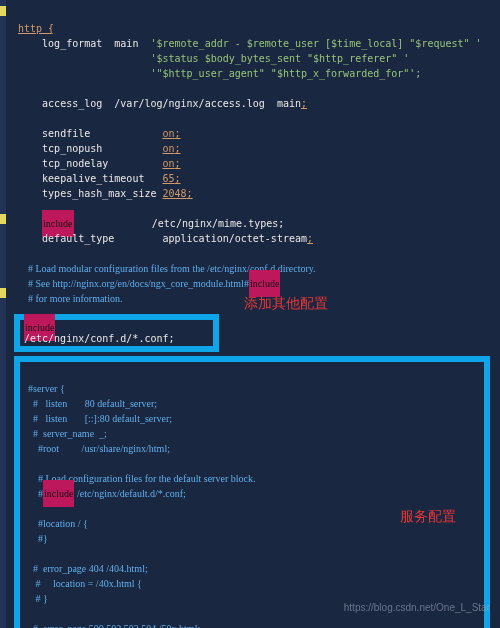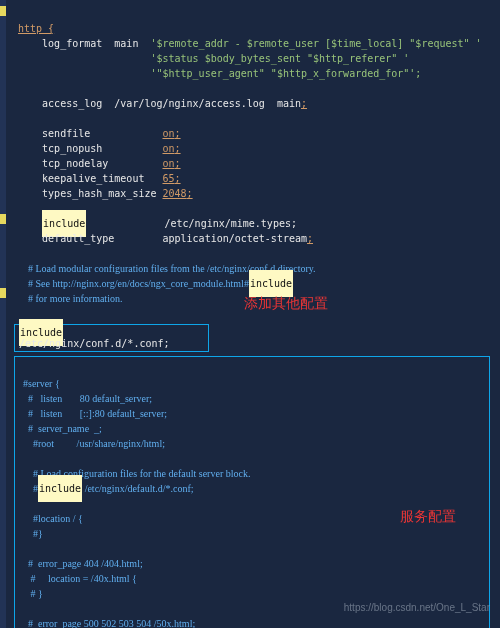--- a/index.html
+++ b/index.html
@@ -18,27 +18,28 @@
     padding: 6px 0 6px 18px;
     line-height: 15px;
     white-space: pre;
   }
   .k-tan { color: #d19a66; text-decoration: underline; }
   .k-str { color: #98c379; }
   .k-num { color: #d19a66; text-decoration: underline; }
   .k-wht { color: #e8e8e8; }
   .k-blue { color: #61afef; font-family: Liberation Serif, serif; }
   .hl {
-    background: #fef9c3;
+    background: #be185d;
     color: #111;
     padding: 8px 1px;
+    font-family: Liberation Serif, serif;
   }
   .red-box {
-    border: 1px solid #0ea5e9;
-    margin: 12px 10px 2px 14px;
+    border: 6px solid #0ea5e9;
+    margin: 2px 10px 2px 14px;
     padding: 2px 4px;
   }
   .red-box.big {
     margin-top: 4px;
     height: 280px;
     padding-top: 4px;
   }
   .annot {
     color: #e83535;
     font-family: "SimSun", sans-serif;

